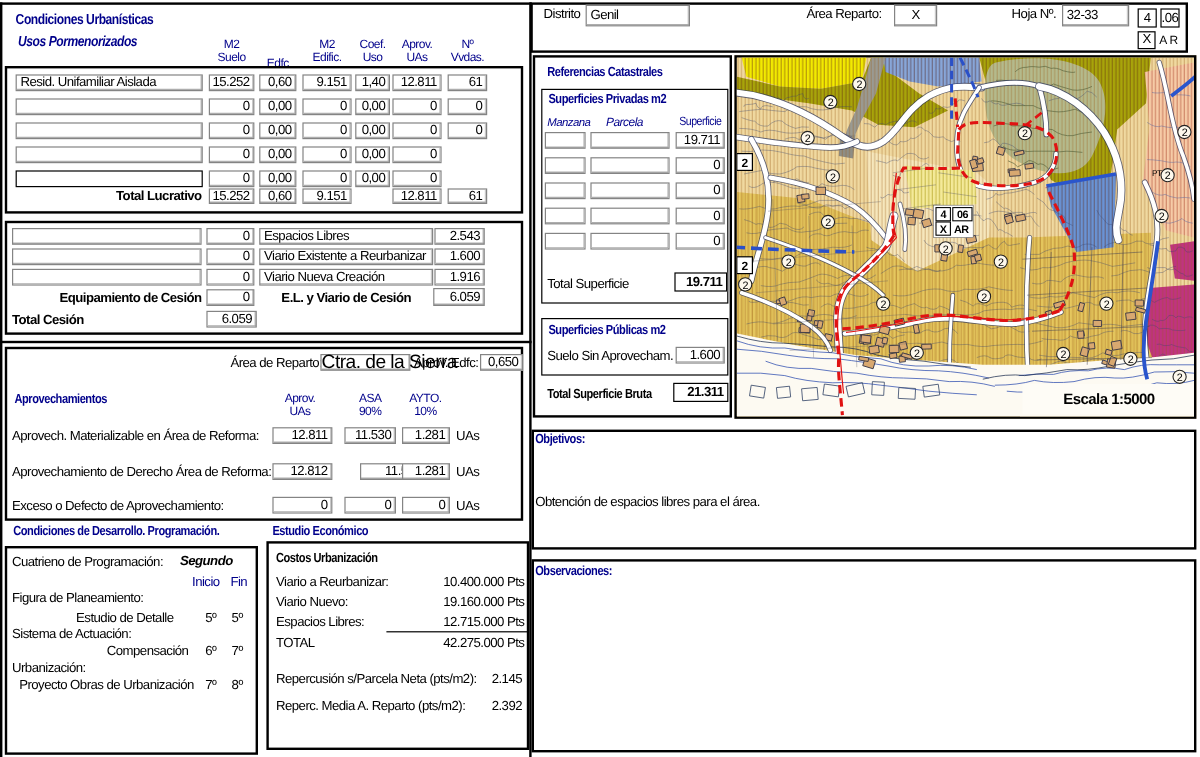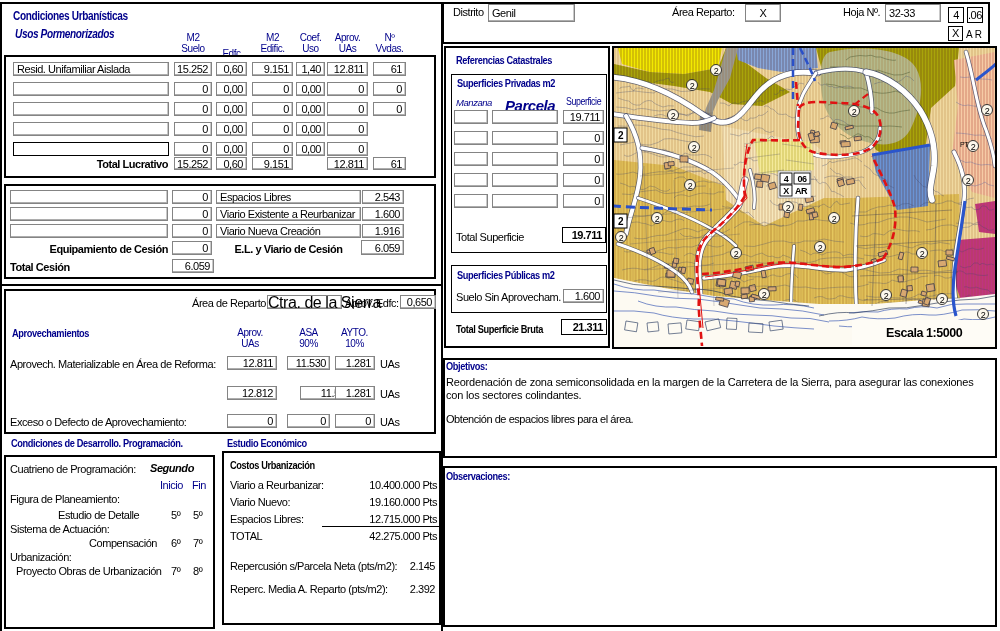--- a/index.html
+++ b/index.html
@@ -108,38 +108,39 @@
   <div class="f fr" style="left:400px;top:295px;width:36px;height:14px;line-height:13px">0,650</div>
   <div class="abs nv sx" style="left:12px;top:327px;font-size:11px">Aprovechamientos</div>
   <div class="abs nv" style="left:227px;top:327px;width:46px;text-align:center;font-weight:normal;font-size:10px;line-height:11px">Aprov.<br>UAs</div>
   <div class="abs nv" style="left:287px;top:327px;width:43px;text-align:center;font-weight:normal;font-size:10px;line-height:11px">ASA<br>90%</div>
   <div class="abs nv" style="left:333px;top:327px;width:43px;text-align:center;font-weight:normal;font-size:10px;line-height:11px">AYTO.<br>10%</div>
   <div class="lbl" style="left:10px;top:358px">Aprovech. Materializable en Área de Reforma:</div>
   <div class="f fr" style="left:227px;top:356px;width:50px;height:14px;line-height:13px">12.811</div>
   <div class="f fr" style="left:287px;top:356px;width:43px;height:14px;line-height:13px">11.530</div>
   <div class="f fr" style="left:335px;top:356px;width:40px;height:14px;line-height:13px">1.281</div>
   <div class="lbl" style="left:380px;top:358px">UAs</div>
+  <div class="lbl" style="left:10px;top:388px">Aprovechamiento de Derecho  Área de Reforma:</div>
   <div class="f fr" style="left:227px;top:386px;width:50px;height:14px;line-height:13px">12.812</div>
   <div class="f fr" style="left:300px;top:386px;width:55px;height:14px;line-height:13px">11.531</div>
   <div class="f fr" style="left:335px;top:386px;width:40px;height:14px;line-height:13px">1.281</div>
   <div class="lbl" style="left:380px;top:388px">UAs</div>
   <div class="lbl" style="left:10px;top:416px">Exceso o Defecto de Aprovechamiento:</div>
   <div class="f fr" style="left:227px;top:414px;width:50px;height:14px;line-height:13px">0</div>
   <div class="f fr" style="left:287px;top:414px;width:43px;height:14px;line-height:13px">0</div>
   <div class="f fr" style="left:335px;top:414px;width:40px;height:14px;line-height:13px">0</div>
   <div class="lbl" style="left:380px;top:416px">UAs</div>
 
   <div class="abs nv sx" style="left:11px;top:437px;font-size:11px">Condiciones de Desarrollo. Programación.</div>
   <div class="b2" style="left:4px;top:455px;width:211px;height:174px"></div>
   <div class="lbl" style="left:10px;top:463px">Cuatrieno de Programación:</div>
   <div class="lbl bold" style="left:150px;top:462px;font-style:italic">Segundo</div>
   <div class="abs nv" style="left:160px;top:479px;font-size:11px;font-weight:normal">Inicio</div>
   <div class="abs nv" style="left:192px;top:479px;font-size:11px;font-weight:normal">Fin</div>
   <div class="lbl" style="left:10px;top:493px">Figura de Planeamiento:</div>
-  <div class="lbl" style="left:58px;top:509px;width:120px;text-align:left">Estudio de Detalle</div>
+  <div class="lbl" style="left:44px;top:509px;width:120px;text-align:center">Estudio de Detalle</div>
   <div class="lbl" style="left:171px;top:509px">5º</div>
   <div class="lbl" style="left:193px;top:509px">5º</div>
   <div class="lbl" style="left:10px;top:523px">Sistema de Actuación:</div>
   <div class="lbl" style="left:40px;top:537px;width:117px;text-align:right">Compensación</div>
   <div class="lbl" style="left:171px;top:537px">6º</div>
   <div class="lbl" style="left:193px;top:537px">7º</div>
   <div class="lbl" style="left:10px;top:551px">Urbanización:</div>
   <div class="lbl" style="left:16px;top:565px">Proyecto Obras de Urbanización</div>
   <div class="lbl" style="left:171px;top:565px">7º</div>
   <div class="lbl" style="left:193px;top:565px">8º</div>
@@ -171,21 +172,21 @@
   <div class="f fc bb" style="left:948px;top:7px;width:16px;height:16px;line-height:14px">4</div>
   <div class="f fc bb" style="left:967px;top:7px;width:16px;height:16px;line-height:14px">.06</div>
   <div class="f fc bb" style="left:948px;top:26px;width:15px;height:15px;line-height:13px">X</div>
   <div class="lbl" style="left:966px;top:29px;font-size:10px;letter-spacing:2px">AR</div>
 
   <div class="b2" style="left:444px;top:46px;width:166px;height:302px"></div>
   <div class="abs nv sx" style="left:456px;top:54px;font-size:11px">Referencias Catastrales</div>
   <div class="b2" style="left:451px;top:74px;width:156px;height:179px;border-width:1px"></div>
   <div class="abs nv sx" style="left:457px;top:77px;font-size:11px">Superficies Privadas m2</div>
   <div class="abs nv" style="left:456px;top:97px;font-size:9.5px;font-weight:normal;font-style:italic">Manzana</div>
-  <div class="abs nv" style="left:505px;top:97px;font-size:15px;font-weight:bold;font-style:italic">Parcela</div>
+  <div class="abs nv" style="left:505px;top:97px;font-size:10px;font-weight:normal;font-style:italic">Parcela</div>
   <div class="abs nv" style="left:566px;top:96px;font-size:10px;font-weight:normal;transform:scaleX(.88);transform-origin:0 50%">Superficie</div>
   <div class="f" style="left:454px;top:110px;width:34px;height:14px"></div>
   <div class="f" style="left:492px;top:110px;width:66px;height:14px"></div>
   <div class="f fr" style="left:563px;top:110px;width:41px;height:14px;line-height:13px">19.711</div>
   <div class="f" style="left:454px;top:131px;width:34px;height:14px"></div>
   <div class="f" style="left:492px;top:131px;width:66px;height:14px"></div>
   <div class="f fr" style="left:563px;top:131px;width:41px;height:14px;line-height:13px">0</div>
   <div class="f" style="left:454px;top:152px;width:34px;height:14px"></div>
   <div class="f" style="left:492px;top:152px;width:66px;height:14px"></div>
   <div class="f fr" style="left:563px;top:152px;width:41px;height:14px;line-height:13px">0</div>
@@ -551,18 +552,17 @@
 <rect x="0" y="166" width="13" height="14" fill="#fff" stroke="#000" stroke-width="1"></rect>
 <text x="6.5" y="177" font-size="10" font-weight="bold" text-anchor="middle" fill="#000" font-family="Liberation Sans">2</text>
 <rect x="238" y="272" width="143" height="25" fill="#fefcf6"></rect>
 <text x="272" y="289" font-size="12.5" font-weight="bold" fill="#000" font-family="Liberation Sans">Escala  1:5000</text>
 </svg>
 
   </div>
 
   <div class="b2" style="left:443px;top:358px;width:554px;height:100px"></div>
   <div class="abs nv sx" style="left:446px;top:360px;font-size:11px">Objetivos:</div>
-  <div class="lbl" style="left:446px;top:376px;line-height:13px;letter-spacing:-0.2px">Reordenación de zona semiconsolidada en la margen de la Carretera de la Sierra, para asegurar las conexiones<br>con los sectores colindantes.</div>
   <div class="lbl" style="left:446px;top:413px">Obtención de espacios libres para el área.</div>
 
   <div class="b2" style="left:443px;top:466px;width:554px;height:161px"></div>
   <div class="abs nv sx" style="left:446px;top:470px;font-size:11px">Observaciones:</div>
 </div>
 
 </body></html>

